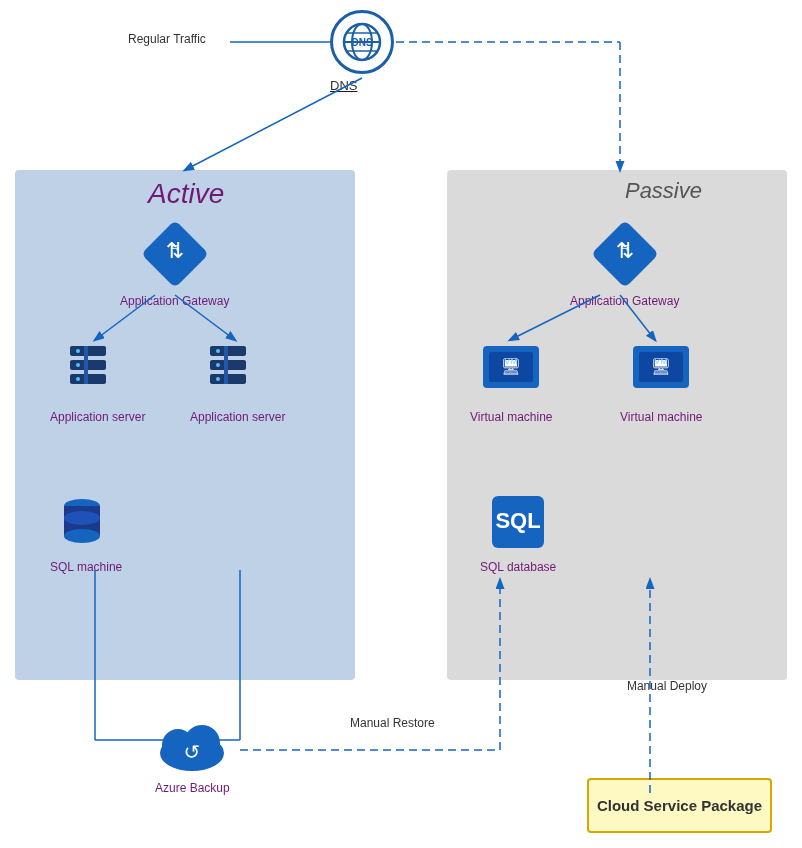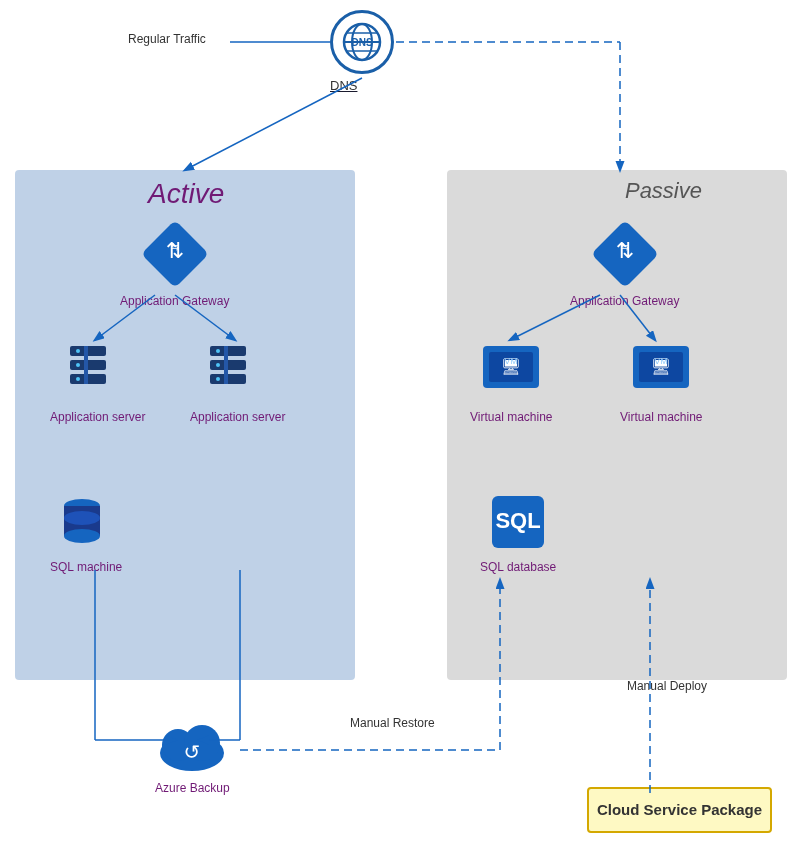--- a/index.html
+++ b/index.html
@@ -122,21 +122,21 @@
       text-align: left;
       line-height: 1.3;
     }
 
     
     .cloud-service-pkg {
       position: absolute;
       bottom: 15px;
       right: 30px;
       width: 185px;
-      height: 46px;
+      height: 55px;
       background: #fef9c3;
       border: 2px solid #d4a800;
       border-radius: 4px;
       display: flex;
       align-items: center;
       justify-content: center;
       font-size: 15px;
       font-weight: bold;
       color: #333;
       text-align: center;

